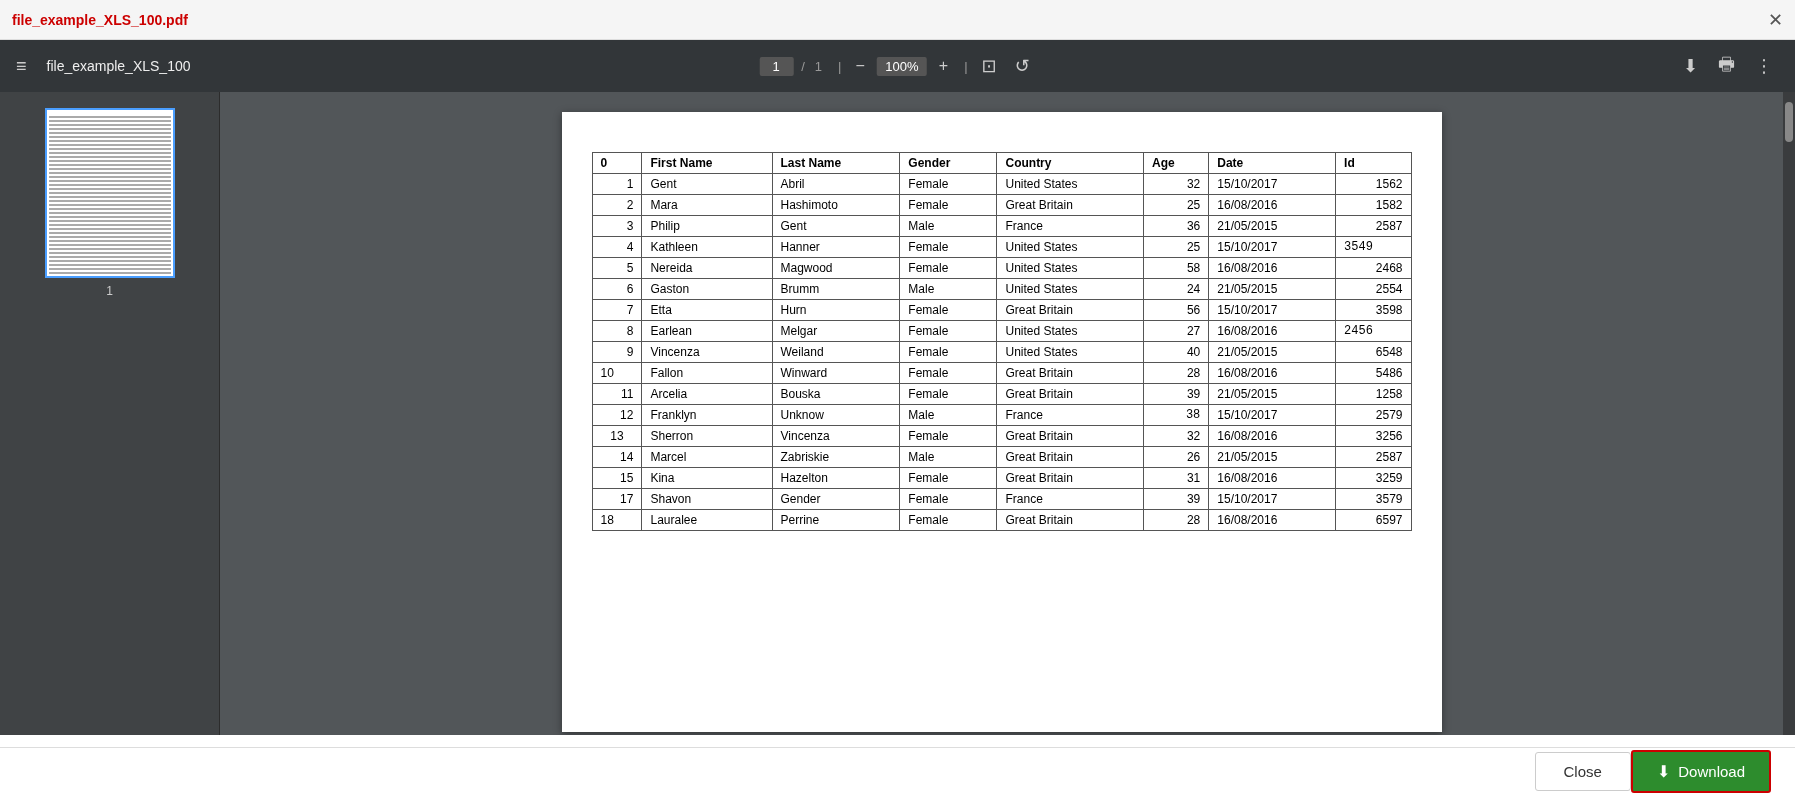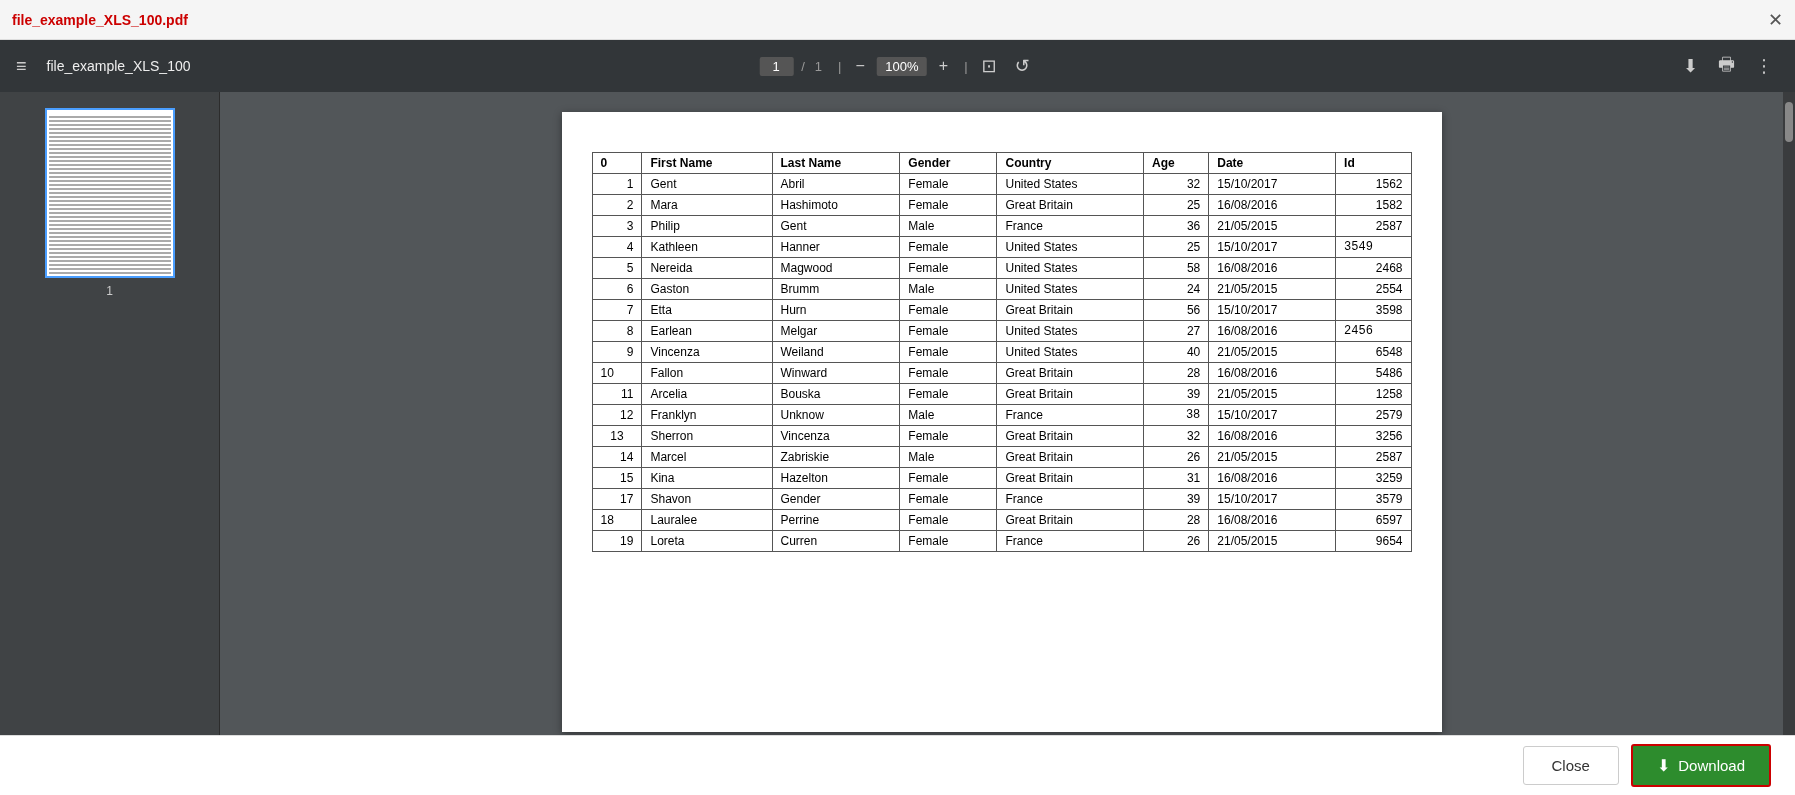--- a/index.html
+++ b/index.html
@@ -206,28 +206,27 @@
       height: 40px;
       background: #888;
       border-radius: 4px;
       position: absolute;
       top: 10px;
       left: 2px;
     }
 
     
     #bottom-bar {
-      height: 60px;
+      height: 48px;
       background: #fff;
       border-top: 1px solid #ddd;
       display: flex;
       align-items: center;
       justify-content: flex-end;
       padding: 0 24px;
-      gap: 12px;
       position: absolute;
       bottom: 0;
       left: 0;
       right: 0;
     }
     #close-btn {
       background: #fff;
       border: 1px solid #ccc;
       border-radius: 3px;
       padding: 10px 28px;
@@ -527,30 +526,20 @@
             <tr>
               <td style="text-align: left;">18</td>
               <td>Lauralee</td>
               <td>Perrine</td>
               <td>Female</td>
               <td>Great Britain</td>
               <td style="text-align: right;">28</td>
               <td>16/08/2016</td>
               <td style="text-align: right;">6597</td>
             </tr>
-            <tr>
-              <td style="text-align: right;">19</td>
-              <td>Loreta</td>
-              <td>Curren</td>
-              <td>Female</td>
-              <td>France</td>
-              <td style="text-align: right;">26</td>
-              <td>21/05/2015</td>
-              <td style="text-align: right;">9654</td>
-            </tr>
           </tbody>
       </table>
     </div>
   </div>
 
   <div id="scrollbar-rail">
     <div id="scrollbar-thumb"></div>
   </div>
 </div>
 

